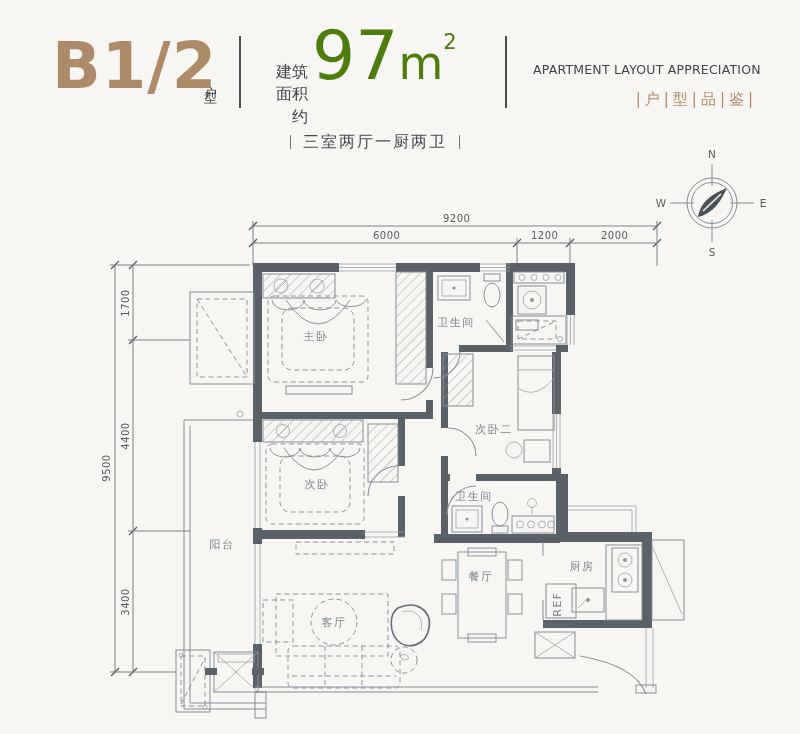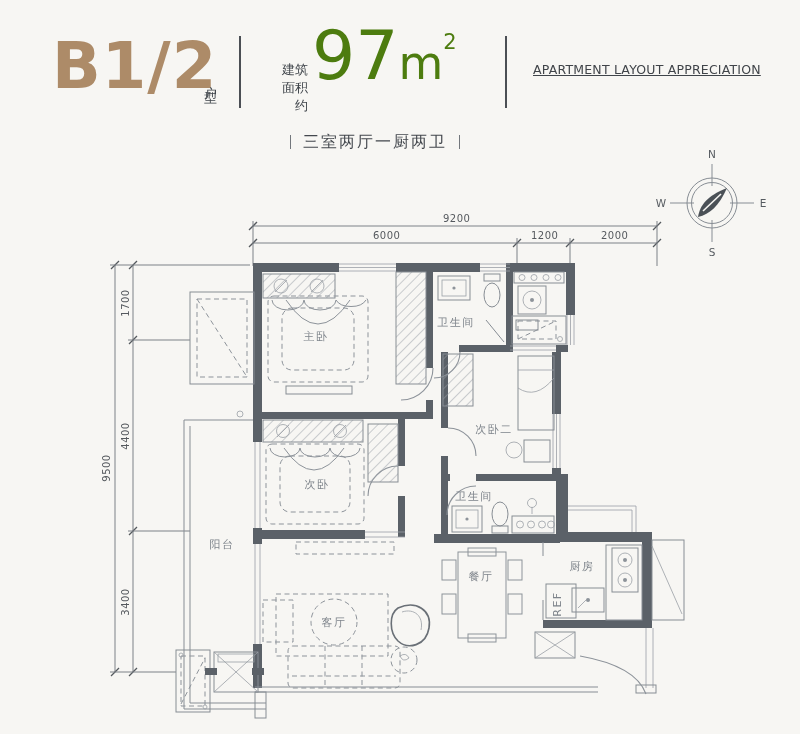--- a/index.html
+++ b/index.html
@@ -19,38 +19,38 @@
   .unit-label{
     position:absolute;left:201px;top:76px;
     writing-mode:vertical-rl;letter-spacing:4px;
     font-size:13px;color:#3f444a;
   }
   .vdiv{position:absolute;top:36px;width:2px;height:72px;background:#4b4f54;}
   .vdiv.d1{left:239px;}
   .vdiv.d2{left:505px;}
   .area-prefix{
     position:absolute;left:272px;top:61px;width:36px;
-    font-size:13px;line-height:1.4;text-align:right;color:#3f444a;
+    font-size:16px;line-height:1.4;text-align:right;color:#3f444a;
   }
   .area-big{
     position:absolute;left:312px;top:18px;height:76px;
     color:#4d7c0f;white-space:nowrap;
   }
   .area-number{font-size:68px;line-height:76px;}
   .area-unit{font-size:46px;}
   .area-exp{font-size:21px;vertical-align:30px;}
   .layout-summary{
     position:absolute;left:258px;top:96px;width:234px;
     text-align:center;font-size:16px;letter-spacing:2px;color:#44484e;
     white-space:nowrap;
     margin-top:36px;
   }
   .sum-bar{display:inline-block;width:1px;height:14px;background:#73777c;
     margin:0 12px;vertical-align:-2px;}
-  .right-block{position:absolute;left:533px;top:62px;width:224px;text-align:right;text-decoration:underline;}
+  .right-block{position:absolute;left:533px;top:62px;width:224px;text-align:right;}
   .title-en{font-size:12.5px;letter-spacing:0.2px;color:#404449;white-space:nowrap;}
   .title-cn{margin-top:13px;font-size:15px;letter-spacing:4px;color:#ad8b68;white-space:nowrap;}
   
   svg{position:absolute;top:0;left:0;}
   svg text{font-family:"DejaVu Sans","Liberation Sans",sans-serif;}
   .dim-line{stroke:#7c8187;stroke-width:1;fill:none;}
   .dim-tick{stroke:#55595e;stroke-width:1.3;}
   .dim-txt{font-size:10px;fill:#55595e;letter-spacing:0.5px;}
   .wall{fill:#5b6168;stroke:none;}
   .thin{stroke:#878d94;stroke-width:1;fill:none;}
@@ -75,20 +75,21 @@
   </div>
   <div class="area-big">
     <span class="area-number">97</span><span class="area-unit">m</span><span class="area-exp">2</span>
   </div>
   <div class="layout-summary">
     <span class="sum-bar"></span><span>三室两厅一厨两卫</span><span class="sum-bar"></span>
   </div>
   <div class="vdiv d2"></div>
   <div class="right-block">
     <div class="title-en">APARTMENT LAYOUT APPRECIATION</div>
+    <div class="title-cn">|户|型|品|鉴|</div>
   </div>
 </div>
 
 <svg width="800" height="734" viewBox="0 0 800 734">
   <defs>
     <pattern id="hatch" width="7" height="7" patternUnits="userSpaceOnUse" patternTransform="rotate(45)">
       <line x1="0" y1="0" x2="0" y2="7" stroke="#9aa0a7" stroke-width="1"></line>
     </pattern>
   </defs>
 

